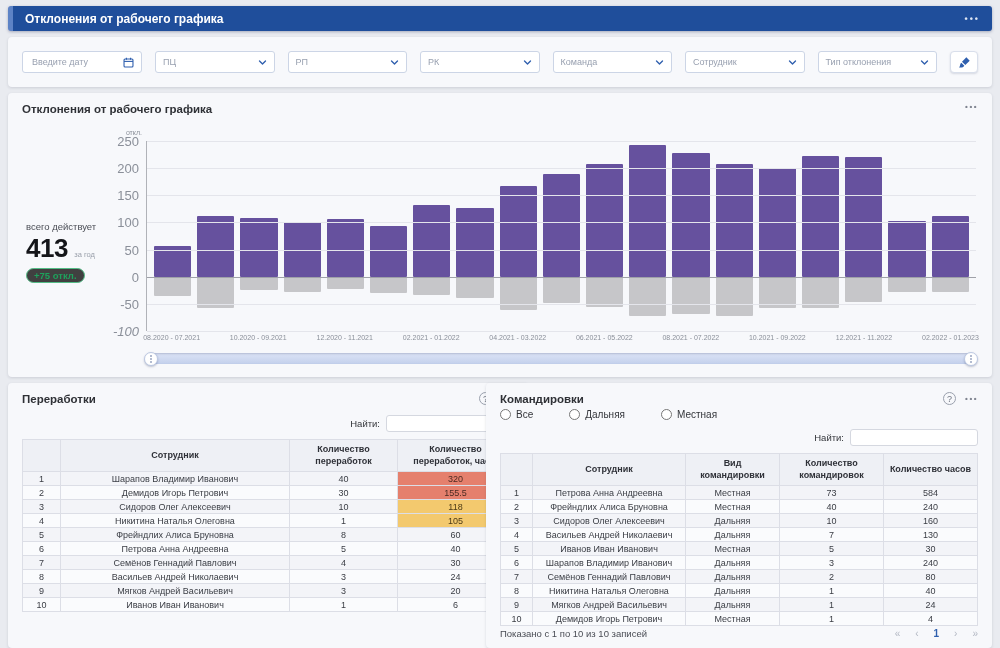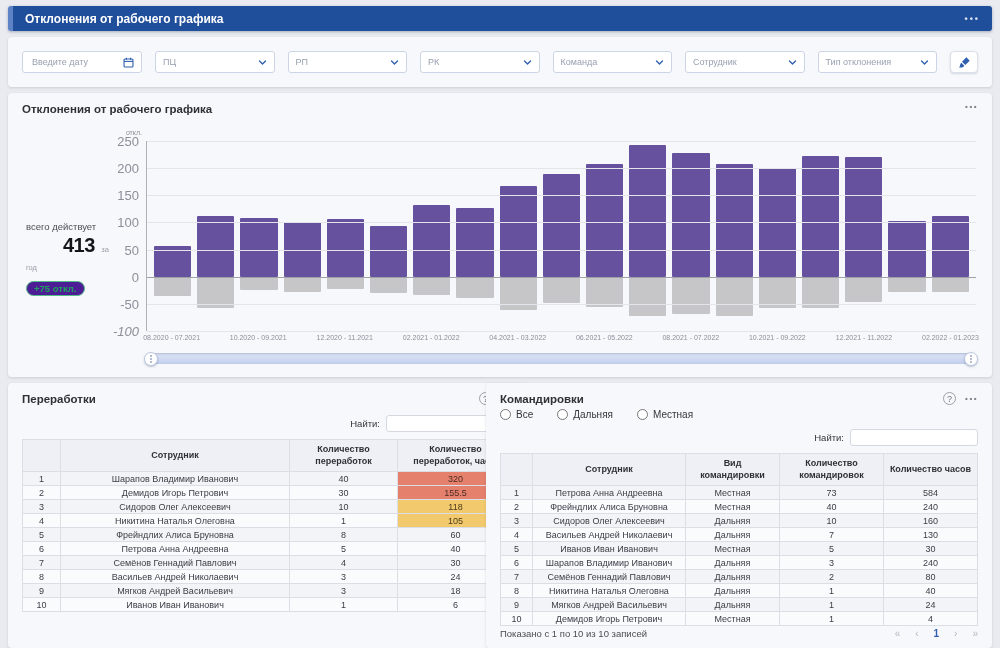--- a/index.html
+++ b/index.html
@@ -47,26 +47,26 @@
   .card-title { position:absolute; left:14px; top:10px; font-size:11.5px; font-weight:bold; color:#2f3136; }
   .card-icons { position:absolute; right:14px; top:9px; display:flex; gap:9px; align-items:center; }
   .ellipsis { font-size:8px; letter-spacing:1.5px; color:#7d828e; cursor:pointer; font-weight:bold; }
   .help {
     width:13px; height:13px; border:1px solid #9aa0ad; border-radius:50%;
     font-size:9px; display:flex; align-items:center; justify-content:center;
     color:#6f7480; cursor:pointer;
   }
   #kpi { position:absolute; left:18px; top:128px; width:92px; }
   #kpi .cap { font-size:9.5px; color:#4a4d55; margin-bottom:3px; }
-  #kpi .val { font-size:20px; font-weight:bold; color:#141519; line-height:1; letter-spacing:-0.5px;margin-left:37px; }
+  #kpi .val { font-size:26px; font-weight:bold; color:#141519; line-height:1; letter-spacing:-0.5px; }
   #kpi .per { font-size:7.5px; color:#9aa0ab; margin-left:2px; }
   #kpi .badge {
     display:inline-block; margin-top:7px; font-size:9.5px; font-weight:bold;
     color:#1ea15c; border:1px solid #53bd86; border-radius:9px;
-    padding:1px 7px; background:#4c1d95;
+    padding:1px 7px; background:#404040;
   }
   #plot-wrap { position:absolute; left:104px; top:48px; right:16px; }
   #axis-unit { position:absolute; top:-12px; left:0; width:30px; text-align:right; font-size:7px; color:#8a8f99; }
   #plot-row { display:flex; }
   #y-axis { width:34px; position:relative; height:190px; }
   .ytick { position:absolute; right:7px; transform:translateY(-50%); font-size:13px; color:#8a8f99;text-align:center; }
   #plot { flex:1; position:relative; height:190px; border-left:1px solid #b0b2b8; }
   .grid { position:absolute; left:0; right:0; height:1px; background:#e4e5eb; }
   .grid.zero { background:#9fa1a8; }
   #bars { position:absolute; inset:0; display:flex; padding:0 4px; }
@@ -96,21 +96,21 @@
   #overtime-card { left:8px; top:383px; width:520px; height:265px; }
   #trips-card { left:486px; top:383px; width:506px; height:265px; }
   .search-row { position:absolute; right:14px; display:flex; align-items:center; gap:6px; }
   #overtime-card .search-row { top:32px; }
   #trips-card .search-row { top:46px; }
   .search-label { font-size:9.5px; color:#33353a; }
   .search-input {
     width:128px; height:17px; border:1px solid #d5d8e0; border-radius:3px; background:#fff;
     font-family:"Liberation Sans",sans-serif; font-size:9px; padding:0 5px; outline:none;
   }
-  #radio-row { position:absolute; left:14px; top:26px; display:flex; gap:24px; align-items:flex-start; }
+  #radio-row { position:absolute; left:14px; top:26px; display:flex; gap:36px; align-items:flex-start; }
   .radio { display:flex; align-items:center; gap:5px; font-size:10px; color:#33353a; cursor:pointer; }
   .radio input { width:11px; height:11px; margin:0; accent-color:#2f5fae; }
   .tbl-wrap { position:absolute; left:14px; right:14px; }
   #overtime-card .tbl-wrap { top:56px; }
   #trips-card .tbl-wrap { top:70px; }
   table { width:100%; border-collapse:collapse; font-size:9px; color:#3a3d44; }
   th, td { border:1px solid #dcdee6; text-align:center; padding:1.5px 4px; }
   th { background:#eef0f5; font-weight:bold; font-size:9px; color:#2f3138; padding:4px 5px; line-height:1.3; }
   tbody tr:nth-child(odd) td { background:#f3f4f8; }
   tbody tr:nth-child(even) td { background:#fafbfd; }
@@ -434,21 +434,21 @@
           <tr>
             <td>8</td>
             <td>Васильев Андрей Николаевич</td>
             <td>3</td>
             <td>24</td>
           </tr>
           <tr>
             <td>9</td>
             <td>Мягков Андрей Васильевич</td>
             <td>3</td>
-            <td>18</td>
+            <td>20</td>
           </tr>
           <tr>
             <td>10</td>
             <td>Иванов Иван Иванович</td>
             <td>1</td>
             <td>6</td>
           </tr>
         </tbody>
     </table>
   </div>

